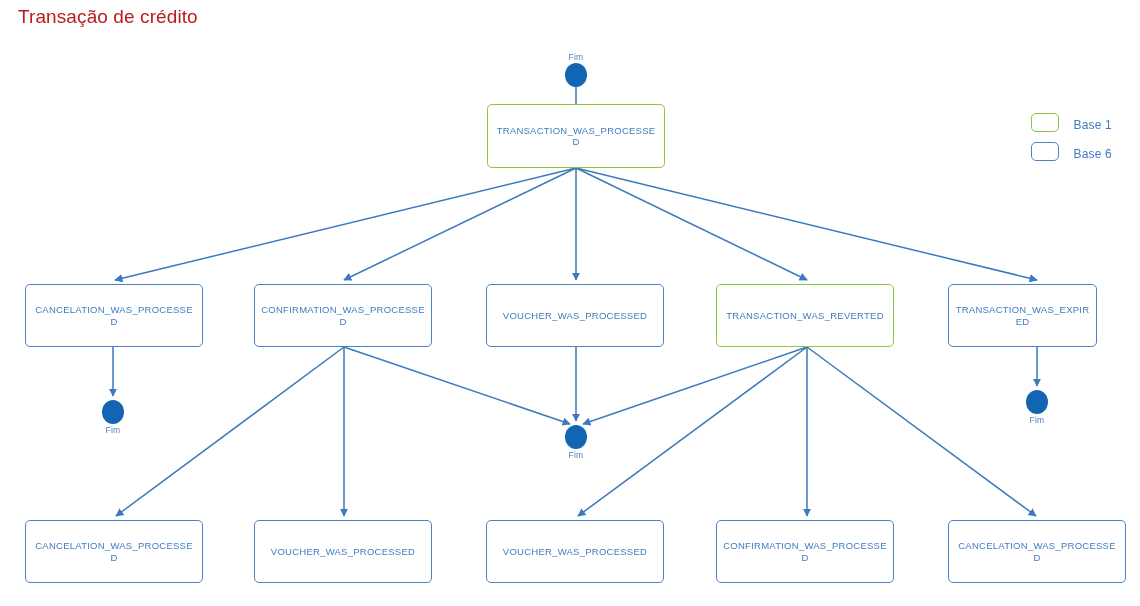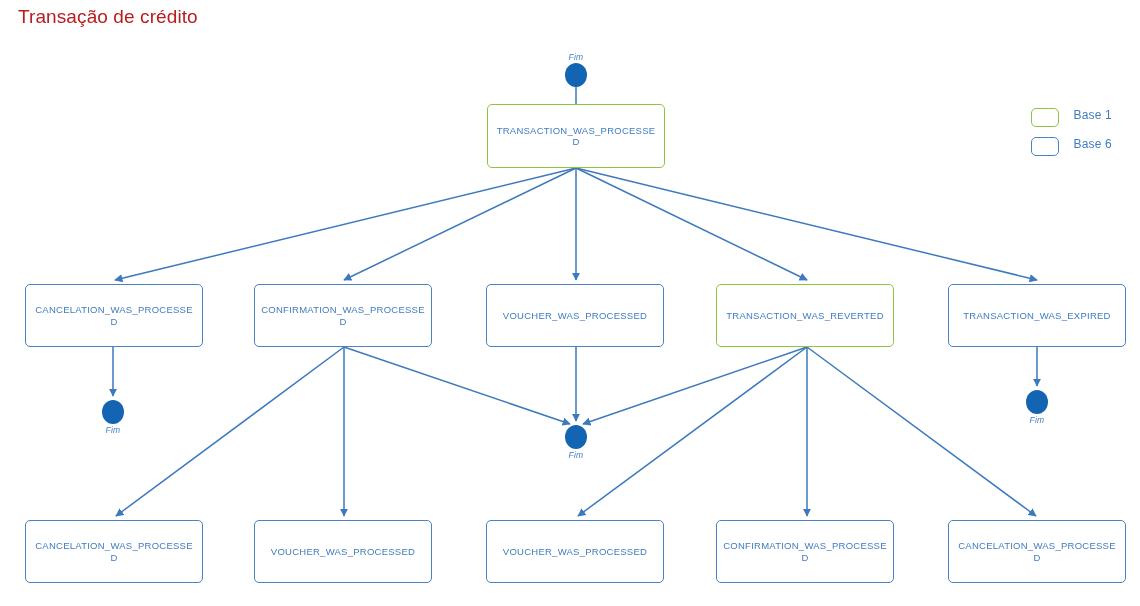--- a/index.html
+++ b/index.html
@@ -62,21 +62,20 @@
     padding: 0 6px;
     word-break: break-word;
   }
   
   .terminal {
     position: absolute;
     z-index: 3;
     width: 40px;
     margin-left: -20px;
     text-align: center;
-    font-style: italic;
   }
   .terminal .dot {
     width: 22px;
     height: 24px;
     margin: 0 auto;
     border-radius: 50%;
     background: #1464B4;
   }
   .terminal .terminal-label {
     margin-top: 1px;
@@ -90,21 +89,21 @@
   }
   
   #legend {
     position: absolute;
     right: 28px;
     top: 108px;
     z-index: 4;
   }
   .legend-row {
     display: flex;
-    align-items: flex-start;
+    align-items: flex-end;
     height: 24px;
     margin-bottom: 5px;
   }
   .legend-swatch {
     width: 28px;
     height: 19px;
     box-sizing: border-box;
     border: 1.6px solid #4A82C4;
     border-radius: 5px;
     background: #ffffff;
@@ -159,21 +158,21 @@
       </div>
       <div class="node" style="left: 254px; top: 284px; width: 178px; height: 63px;">
         <span class="node-label">CONFIRMATION_WAS_PROCESSED</span>
       </div>
       <div class="node" style="left: 486px; top: 284px; width: 178px; height: 63px;">
         <span class="node-label">VOUCHER_WAS_PROCESSED</span>
       </div>
       <div class="node green" style="left: 716px; top: 284px; width: 178px; height: 63px;">
         <span class="node-label">TRANSACTION_WAS_REVERTED</span>
       </div>
-      <div class="node" style="left: 948px; top: 284px; width: 178px; height: 63px;">
+      <div class="node" style="left: 948px; top: 284px; width: 149px; height: 63px;">
         <span class="node-label">TRANSACTION_WAS_EXPIRED</span>
       </div>
       <div class="node" style="left: 25px; top: 520px; width: 178px; height: 63px;">
         <span class="node-label">CANCELATION_WAS_PROCESSED</span>
       </div>
       <div class="node" style="left: 254px; top: 520px; width: 178px; height: 63px;">
         <span class="node-label">VOUCHER_WAS_PROCESSED</span>
       </div>
       <div class="node" style="left: 486px; top: 520px; width: 178px; height: 63px;">
         <span class="node-label">VOUCHER_WAS_PROCESSED</span>

